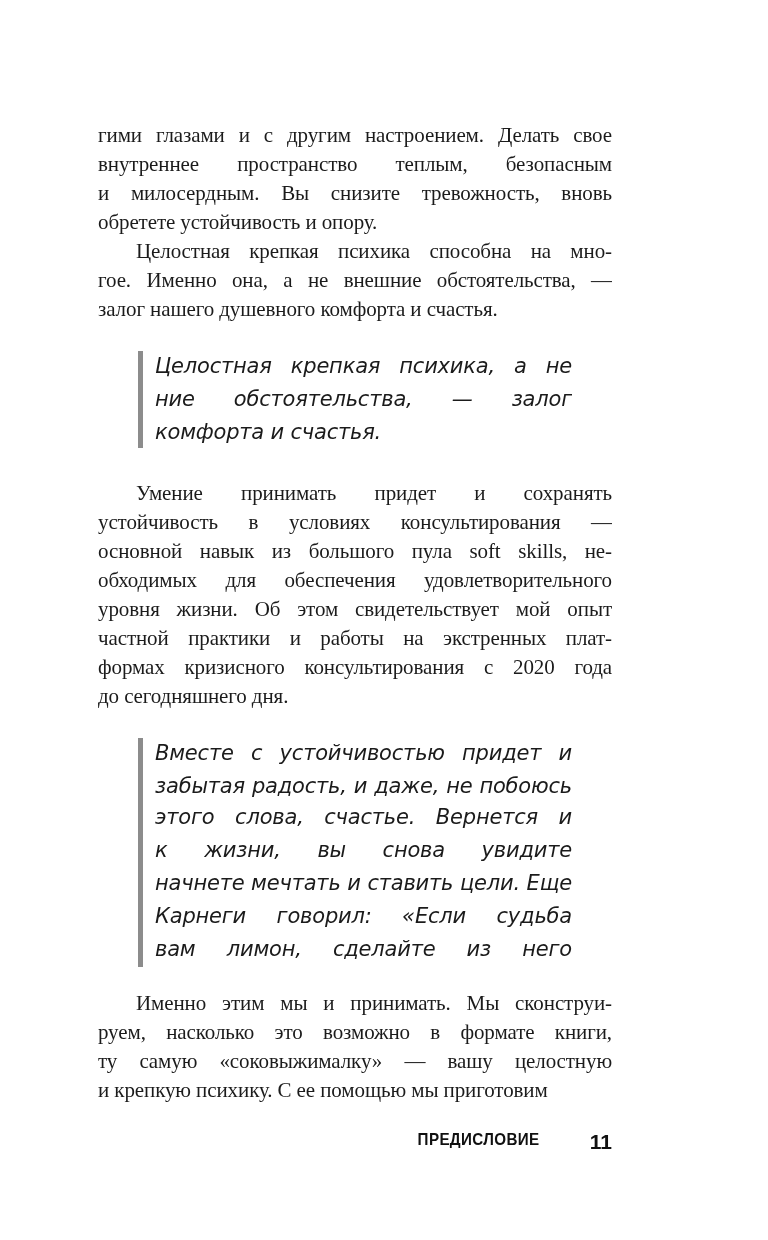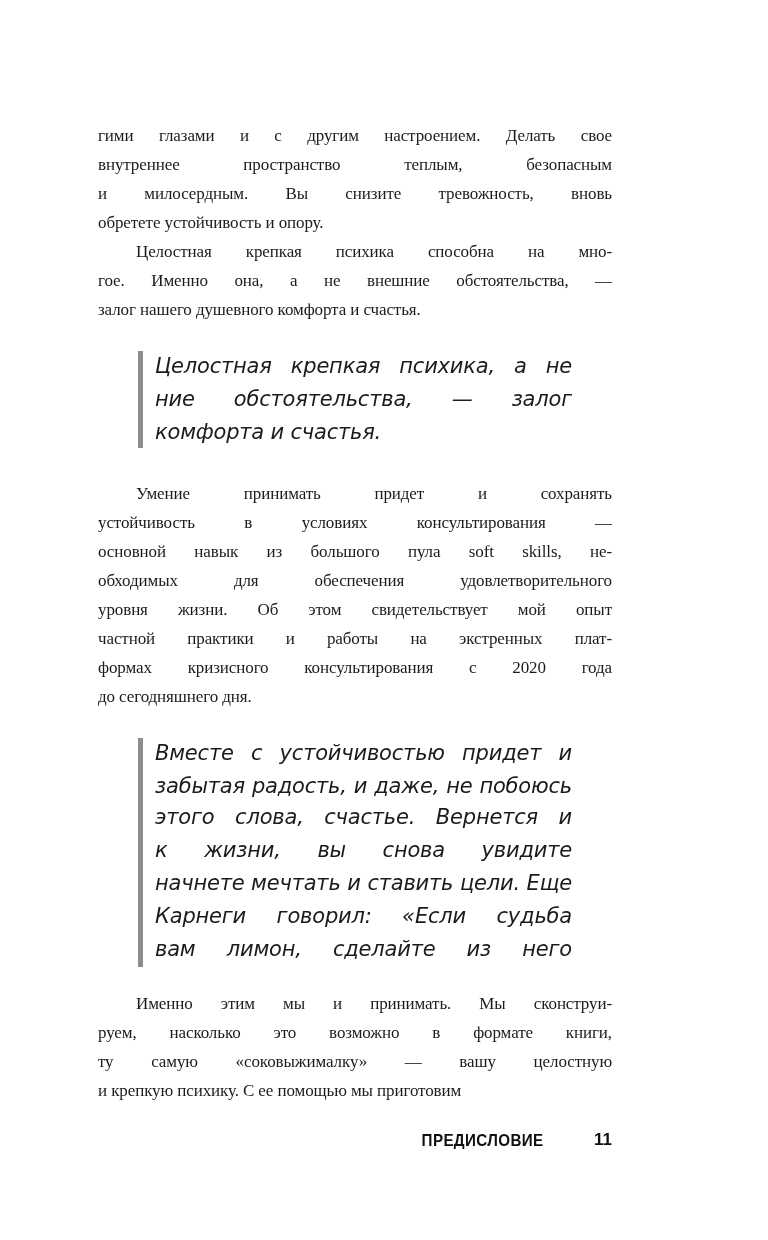--- a/index.html
+++ b/index.html
@@ -16,21 +16,21 @@
     font-family: "Liberation Serif", "DejaVu Serif", serif;
     color: var(--text, #1b1b1b);
   }
   .text-column {
     position: absolute;
     left: 98px;
     top: 121px;
     width: 514px;
   }
   .para {
-    font-size: 17px;
+    font-size: 21px;
     line-height: 29px;
     letter-spacing: -0.1px;
     margin: 0;
   }
   .para .line {
     text-align: justify;
     text-align-last: justify;
     max-height: 31px;
     overflow: hidden;
     white-space: nowrap; 
@@ -64,36 +64,36 @@
   }
   .q1 { margin-top: 27px; margin-bottom: 31px; }
   .q2 { margin-top: 27px; margin-bottom: 22px; }
   .page-footer {
     position: absolute;
     left: 98px;
     top: 1130px;
     width: 514px;
     display: flex;
     justify-content: flex-end;
-    align-items: flex-end;
+    align-items: flex-start;
     gap: 50px;
     font-family: "Liberation Sans", "DejaVu Sans", sans-serif;
     color: var(--footer, #101010);
   }
   .running-title {
     font-weight: 700;
     font-size: 16.5px;
     letter-spacing: 0.4px;
     transform: scaleX(0.92);
     transform-origin: right bottom;
     text-transform: uppercase;
   }
   .page-number {
     font-weight: 700;
-    font-size: 17px;
+    font-size: 21px;
   }
 </style>
 </head>
 <body>
 
 <div class="page">
 
   <main class="text-column">
 
     <section class="para">

